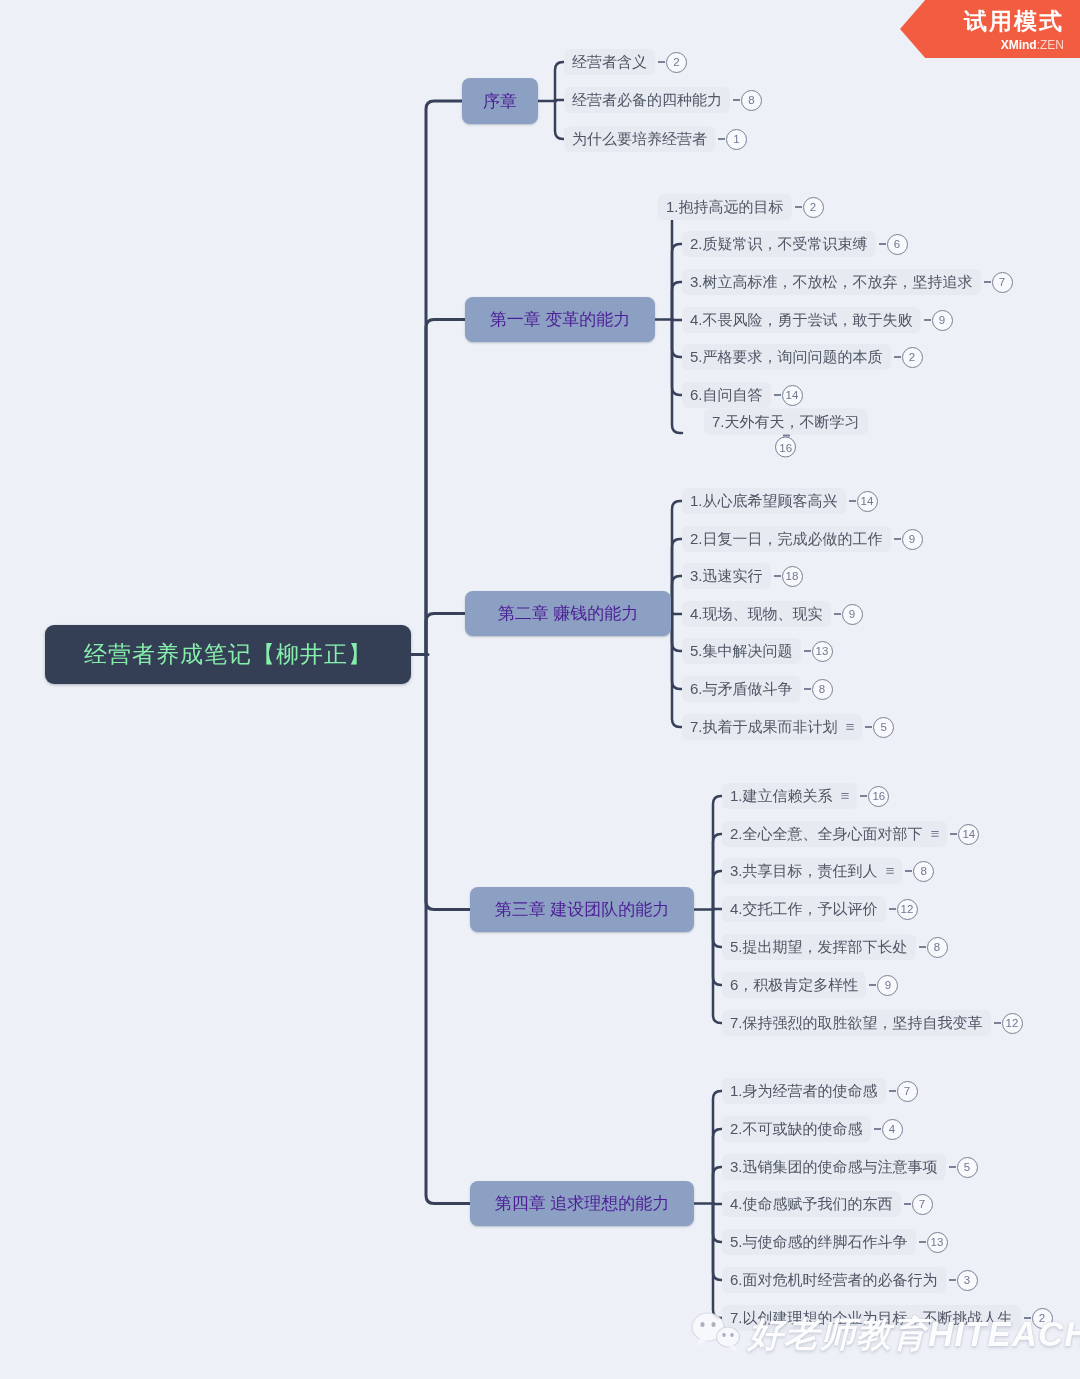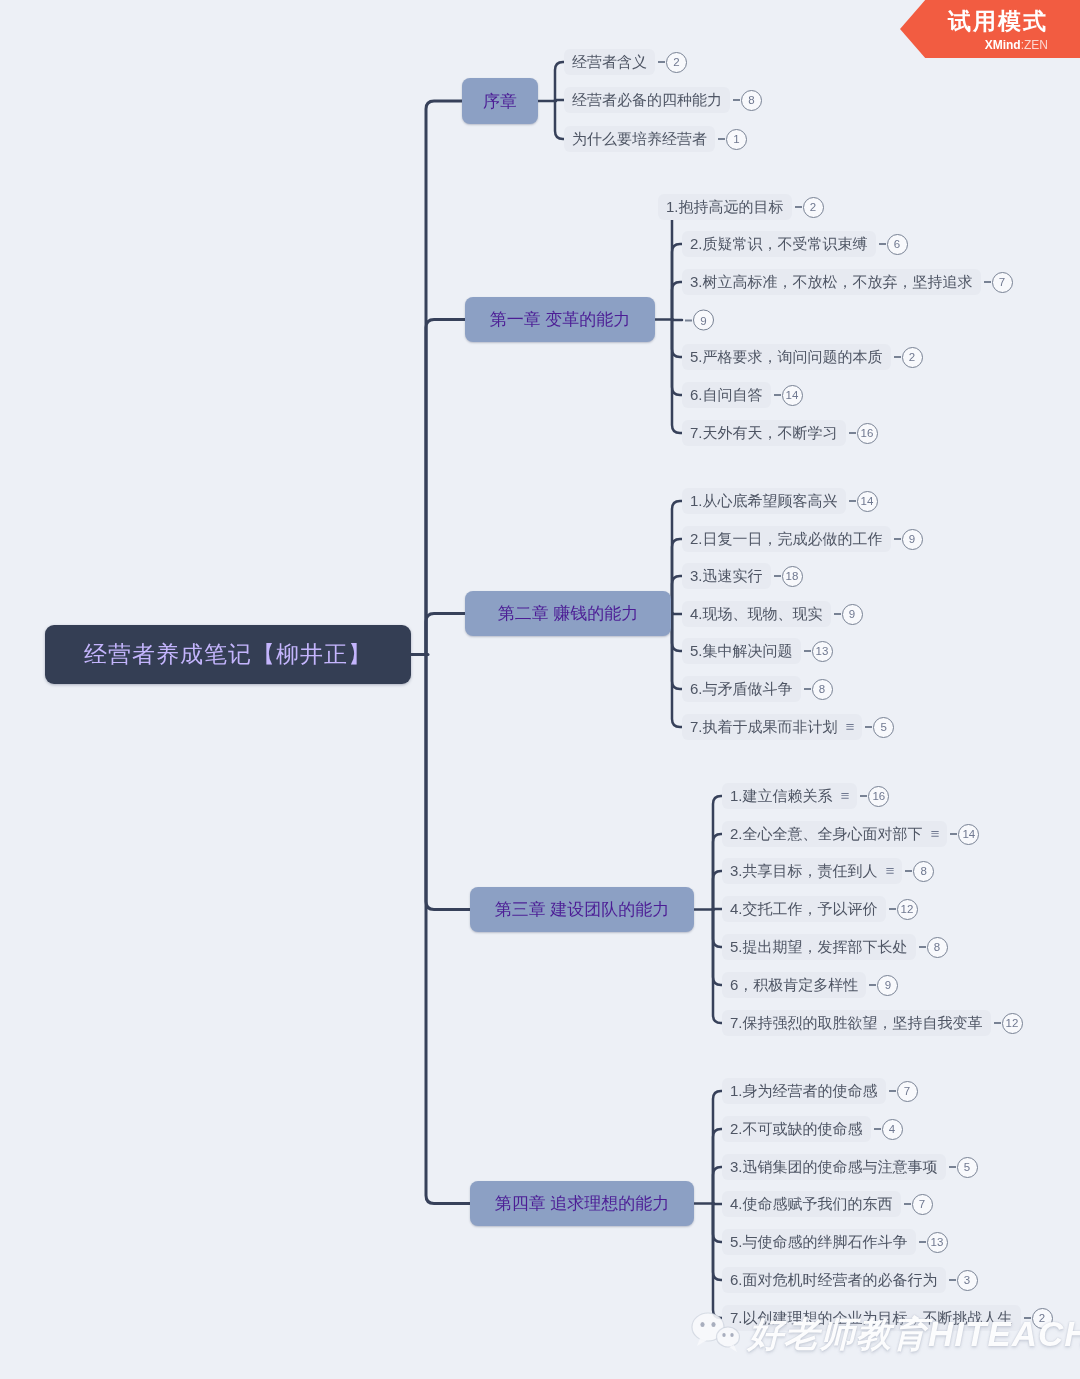--- a/index.html
+++ b/index.html
@@ -5,21 +5,21 @@
   html,body{margin:0;padding:0;}
   body{font-family:"Liberation Sans","DejaVu Sans",sans-serif;}
   #canvas{
     position:relative;width:1080px;height:1379px;overflow:hidden;
     background:var(--bg,#EDF0F6);
   }
   #links{position:absolute;left:0;top:0;width:1080px;height:1379px;}
   .node{position:absolute;display:flex;align-items:center;justify-content:center;
     box-sizing:border-box;white-space:nowrap;}
   #root-node{
-    background:var(--root-fill,#343E54);color:#c4b5fd;font-size:23px;letter-spacing:1px;
+    background:var(--root-fill,#343E54);color:#86efac;font-size:23px;letter-spacing:1px;
     border-radius:9px;box-shadow:0 1px 3px rgba(50,60,90,.35);z-index:2;
   }
   .branch-node{
     background:var(--branch-fill,#8CA0C4);color:#4c1d95;font-size:17px;
     border-radius:8px;box-shadow:0 1px 2px rgba(60,70,100,.3);z-index:2;
   }
   .leaf{position:absolute;display:flex;align-items:center;transform:translateY(-50%);z-index:2;}
   .leaf-pill{
     background:var(--leaf-fill,#E7EAF1);color:#4E5564;font-size:15px;line-height:20px;
     padding:3px 8px;border-radius:6px;white-space:nowrap;display:inline-flex;align-items:center;
@@ -29,21 +29,21 @@
   .badge{
     width:21px;height:21px;border-radius:50%;border:1.5px solid #788294;box-sizing:border-box;
     display:inline-flex;align-items:center;justify-content:center;
     font-size:11.5px;color:#6F7890;background:rgba(253,253,255,.65);
   }
   #trial-badge{
     position:absolute;right:0;top:0;width:180px;height:58px;
     background:var(--trial,#F25C41);
     clip-path:polygon(0% 50%,14% 0%,100% 0%,100% 100%,14% 100%);
     display:flex;flex-direction:column;align-items:flex-end;justify-content:center;
-    padding-right:32px;box-sizing:border-box;z-index:5;color:#fff;
+    padding-right:16px;box-sizing:border-box;z-index:5;color:#fff;
   }
   #trial-badge .trial-title{font-size:23px;font-weight:bold;letter-spacing:2px;}
   #trial-badge .brand{font-size:12px;margin-top:1px;}
   #trial-badge .brand .b1{font-weight:bold;}
   #trial-badge .brand .b2{opacity:.75;}
   #watermark{
     position:absolute;left:688px;top:1308px;display:flex;align-items:center;z-index:6;
     pointer-events:none;
   }
   #watermark .wm-text{
@@ -143,38 +143,41 @@
     <span class="badge">6</span>
   </div>
       <div class="leaf" style="left: 682px; top: 282px;">
     <span class="leaf-pill">
           <span class="leaf-text">3.树立高标准，不放松，不放弃，坚持追求</span>
         </span>
     <span class="dash"></span>
     <span class="badge">7</span>
   </div>
       <div class="leaf" style="left: 682px; top: 320px;">
+    <span class="leaf-pill">
+          <span class="leaf-text">4.不畏风险，勇于尝试，敢于失败</span>
+        </span>
     <span class="dash"></span>
     <span class="badge">9</span>
   </div>
       <div class="leaf" style="left: 682px; top: 357px;">
     <span class="leaf-pill">
           <span class="leaf-text">5.严格要求，询问问题的本质</span>
         </span>
     <span class="dash"></span>
     <span class="badge">2</span>
   </div>
       <div class="leaf" style="left: 682px; top: 395px;">
     <span class="leaf-pill">
           <span class="leaf-text">6.自问自答</span>
         </span>
     <span class="dash"></span>
     <span class="badge">14</span>
   </div>
-      <div class="leaf" style="left: 682px; top: 433px;">
+      <div class="leaf" style="left: 704px; top: 433px; flex-direction: column;">
     <span class="leaf-pill">
           <span class="leaf-text">7.天外有天，不断学习</span>
         </span>
     <span class="dash"></span>
     <span class="badge">16</span>
   </div>
       <div class="branch-node node" style="left: 465px; top: 591px; width: 206px; height: 45px;">第二章 赚钱的能力</div>
       <div class="leaf" style="left: 682px; top: 501px;">
     <span class="leaf-pill">
           <span class="leaf-text">1.从心底希望顾客高兴</span>

